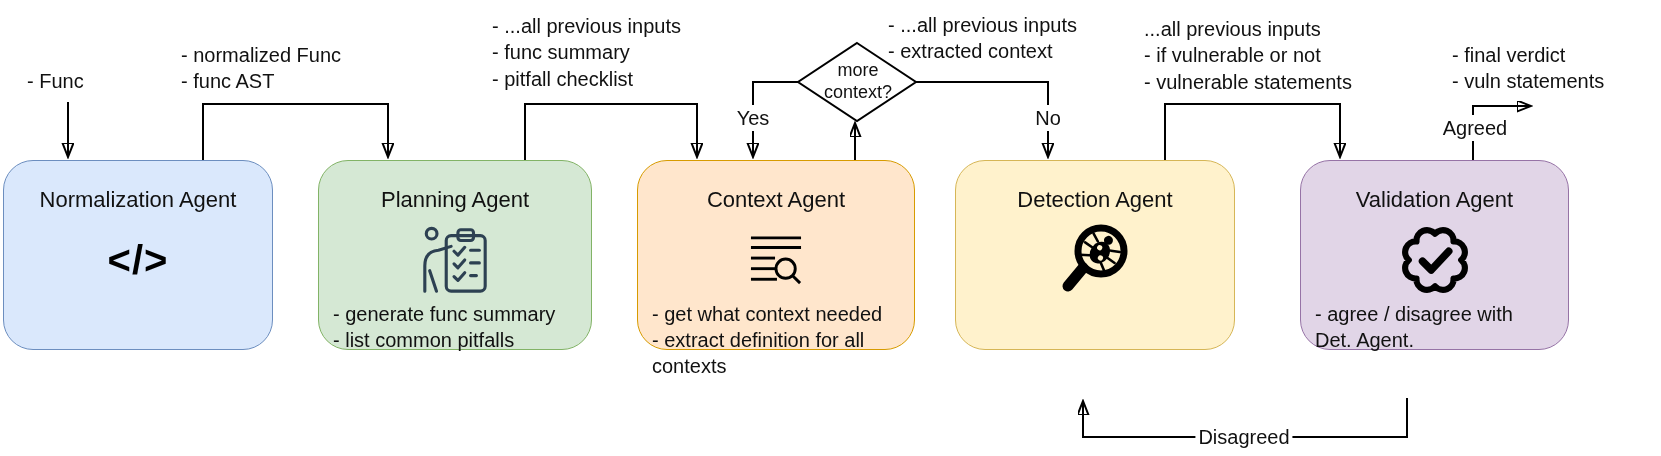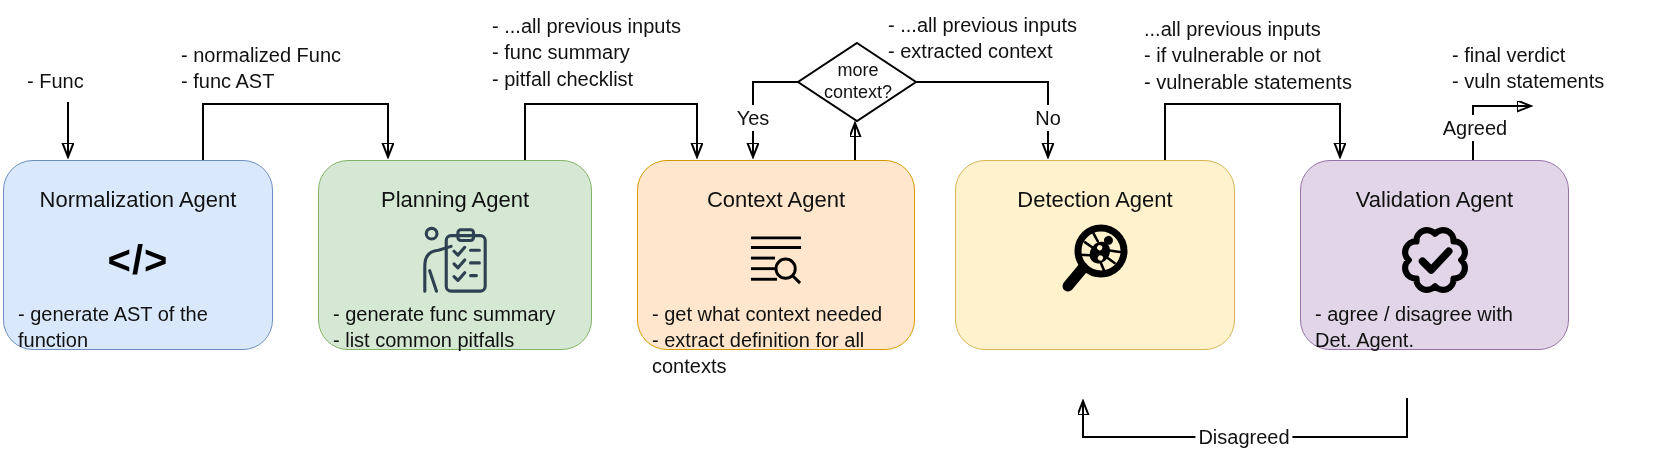--- a/index.html
+++ b/index.html
@@ -81,22 +81,20 @@
   <div class="edge-label centered on-line" style="left:1244px;top:424px;">Disagreed</div>
 
   <div class="decision-label" style="left:858px;top:82px;">more
 context?</div>
 
   <div class="agent" style="left: 3px; width: 270px; background: rgb(218, 232, 252); border-color: rgb(108, 142, 191);">
     <div class="agent-title">Normalization Agent</div>
     <div class="agent-icon" style="color: rgb(0, 0, 0);">
       <span class="code-glyph">&lt;/&gt;</span>
     </div>
-    <div class="agent-desc">- generate AST of the
-function</div>
   </div>
 
   <div class="agent" style="left: 318px; width: 274px; background: rgb(213, 232, 212); border-color: rgb(130, 179, 102);">
     <div class="agent-title">Planning Agent</div>
     <div class="agent-icon" style="color: rgb(45, 65, 82);">
       <svg viewBox="0 0 78 76" width="76" height="74" fill="none" stroke="currentColor" stroke-width="3.2" stroke-linecap="round" stroke-linejoin="round">
         <circle cx="15" cy="11" r="5.5"></circle>
         <path d="M8,70 V44 Q8,29 22,28 L35,24"></path>
         <path d="M13,49 L20,70"></path>
         <rect x="30" y="13" width="40" height="57" rx="5"></rect>

